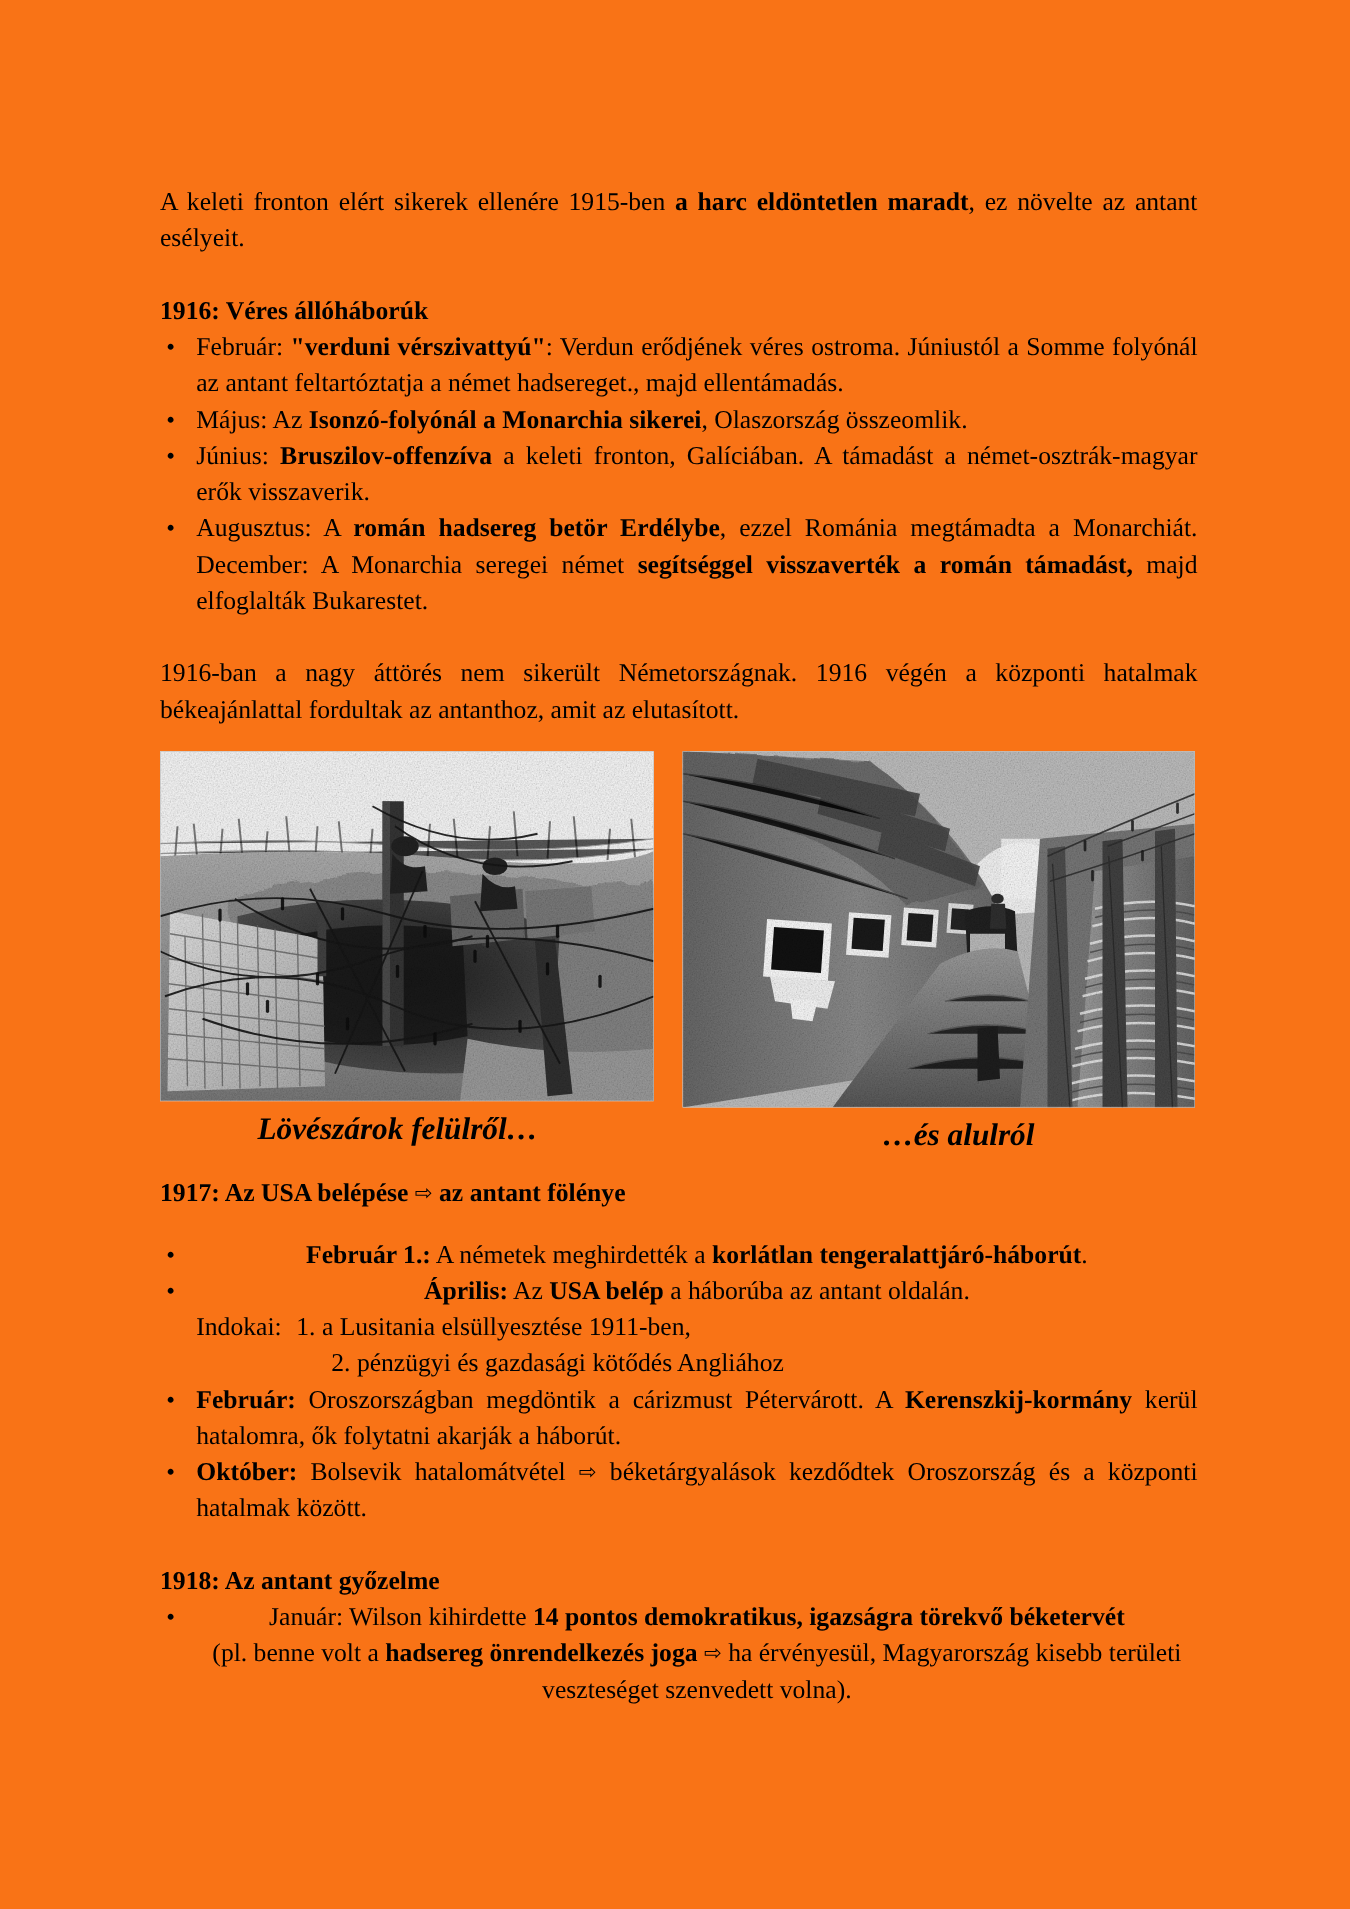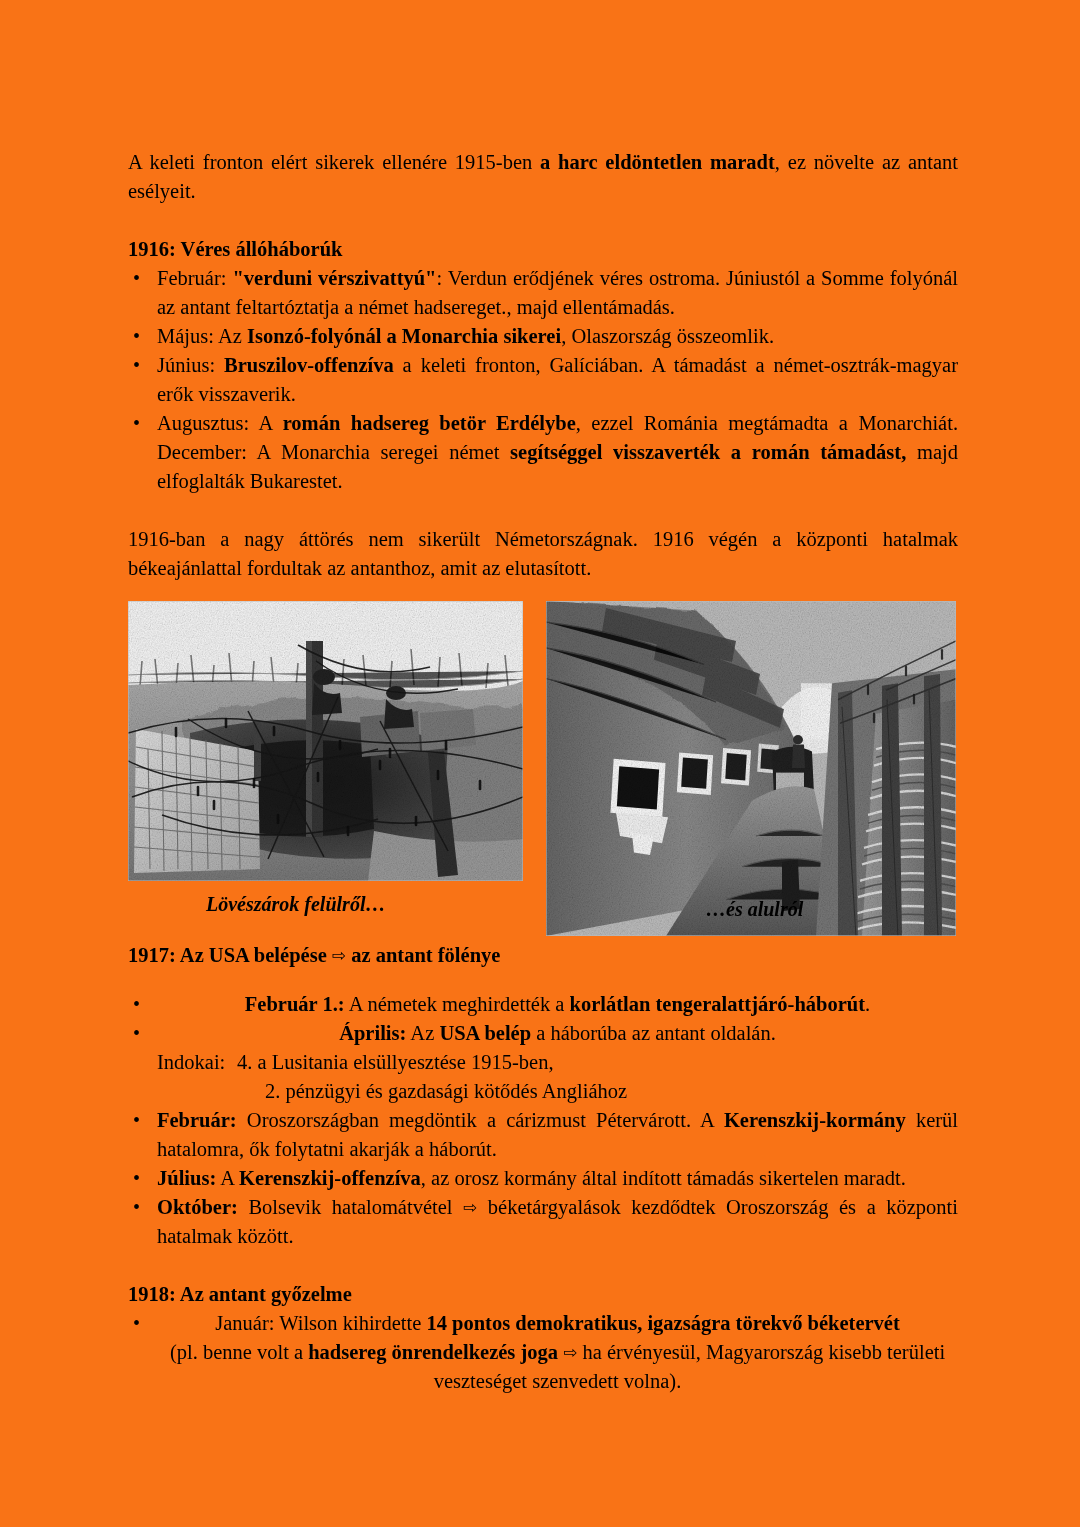--- a/index.html
+++ b/index.html
@@ -104,38 +104,38 @@
     position: relative;
     width: 830px;
     height: 340px;
     margin-top: 18px;
   }
   .fig {
     position: absolute;
     top: 0;
   }
   .fig.left  { left: 0px;   width: 395px; height: 280px; }
-  .fig.right { left: 418px; width: 410px; height: 335px; }
+  .fig.right { left: 418px; width: 410px; height: 285px; }
 
   .photo {
     width: 100%;
     height: 100%;
     position: relative;
     overflow: hidden;
     background: #cfcdc8;
     filter: grayscale(100%) contrast(112%);
   }
   .photo svg { display: block; width: 100%; height: 100%; }
 
   .caption {
     position: absolute;
     font-family: "Liberation Serif", "DejaVu Serif", serif;
     font-weight: bold;
     font-style: italic;
-    font-size: 20px;
+    font-size: 25px;
     line-height: 30px;
     white-space: nowrap;
   }
   .cap-left  { left: 78px;  top: 288px; }
   .cap-right { left: 160px; top: 293px; }
 
   .noise { mix-blend-mode: multiply; opacity: .55; }
 </style>
 </head>
 <body>
@@ -442,27 +442,26 @@
     <p class="heading"><span>1917: Az USA belépése </span><span class="arrow">⇨</span><span> az antant fölénye</span></p>
 
     <div class="gap-md"></div>
 
     <ul class="blist">
       <li class="nojust"><b>Február 1.:</b><span> A németek meghirdették a </span><b>korlátlan tengeralattjáró-háborút</b><span>.</span></li>
       <li class="nojust"><b>Április:</b><span> Az </span><b>USA belép</b><span> a háborúba az antant oldalán.</span></li>
     </ul>
 
     <div class="indokai">
-      <span class="label">Indokai:</span><span>4. a Lusitania elsüllyesztése 1915-ben,</span>
+      <span class="label">Indokai:</span><span>1. a Lusitania elsüllyesztése 1911-ben,</span>
       <span class="sub2">2. pénzügyi és gazdasági kötődés Angliához</span>
     </div>
 
     <ul class="blist">
       <li><b>Február:</b><span> Oroszországban megdöntik a cárizmust Pétervárott. A </span><b>Kerenszkij-kormány</b><span> kerül hatalomra, ők folytatni akarják a háborút.</span></li>
-      <li><b>Július:</b><span> A </span><b>Kerenszkij-offenzíva</b><span>, az orosz kormány által indított támadás sikertelen maradt.</span></li>
       <li><b>Október:</b><span> Bolsevik hatalomátvétel </span><span class="arrow">⇨</span><span> béketárgyalások kezdődtek Oroszország és a központi hatalmak között.</span></li>
     </ul>
 
     <div class="gap-lg"></div>
 
     <p class="heading">1918: Az antant győzelme</p>
 
     <ul class="blist">
       <li class="nojust"><span>Január: Wilson kihirdette </span><b>14 pontos demokratikus, igazságra törekvő béketervét</b><br><span>(pl. benne volt a </span><b>hadsereg önrendelkezés joga</b><span>&nbsp;</span><span class="arrow">⇨</span><span> ha érvényesül, Magyarország kisebb területi veszteséget szenvedett volna).</span></li>
     </ul>

